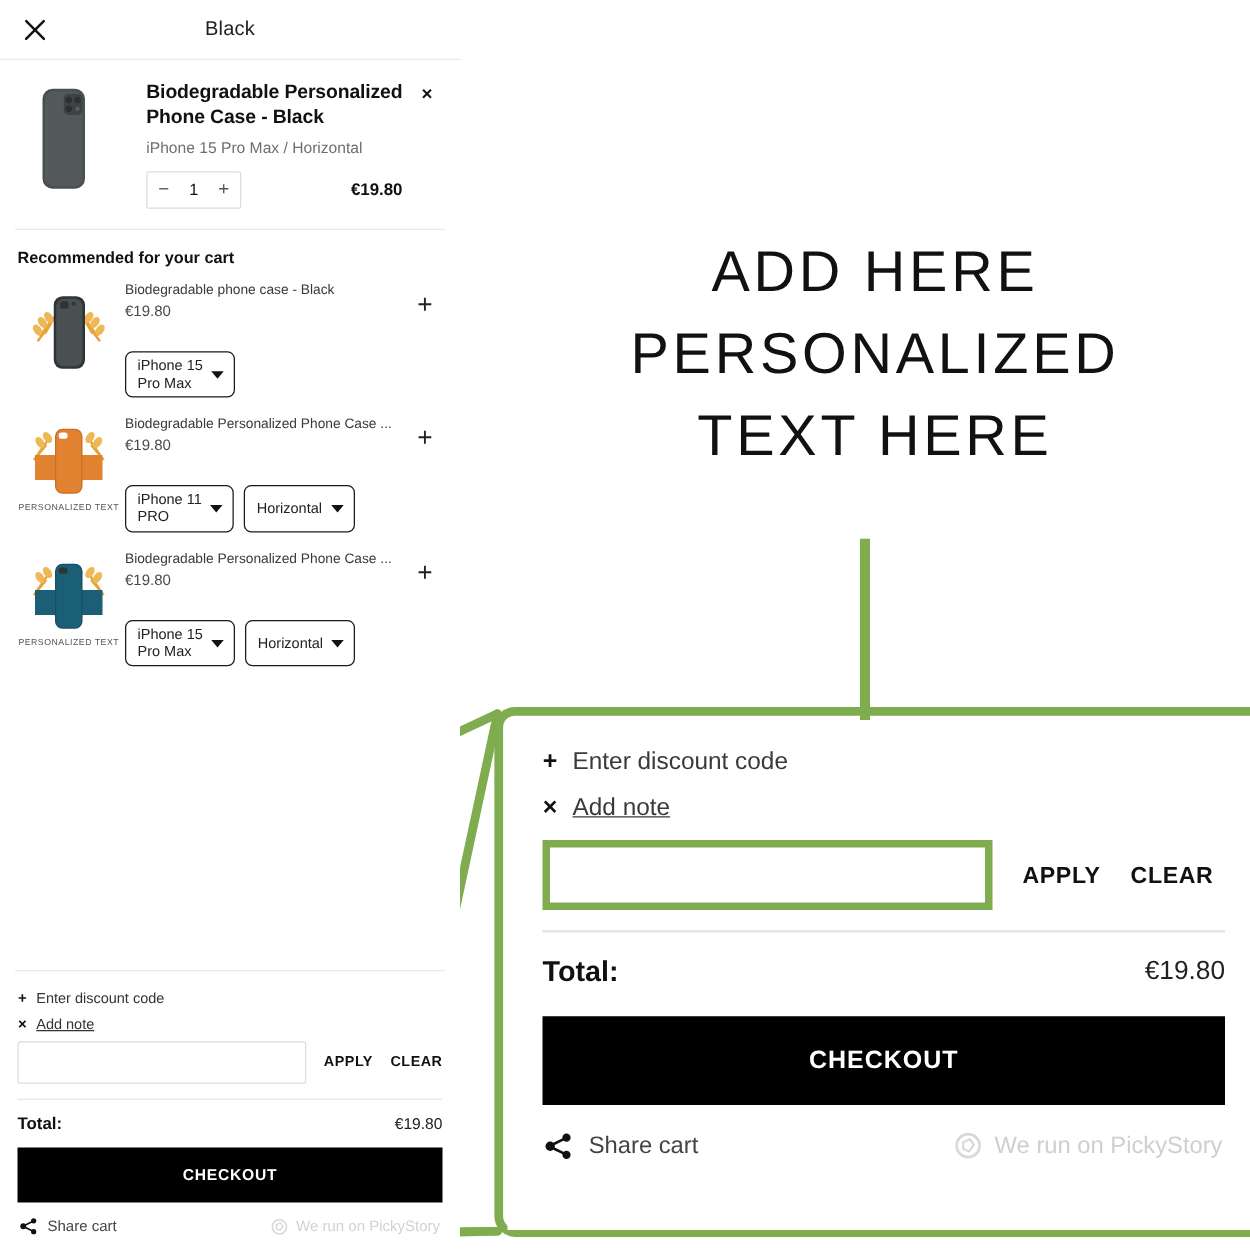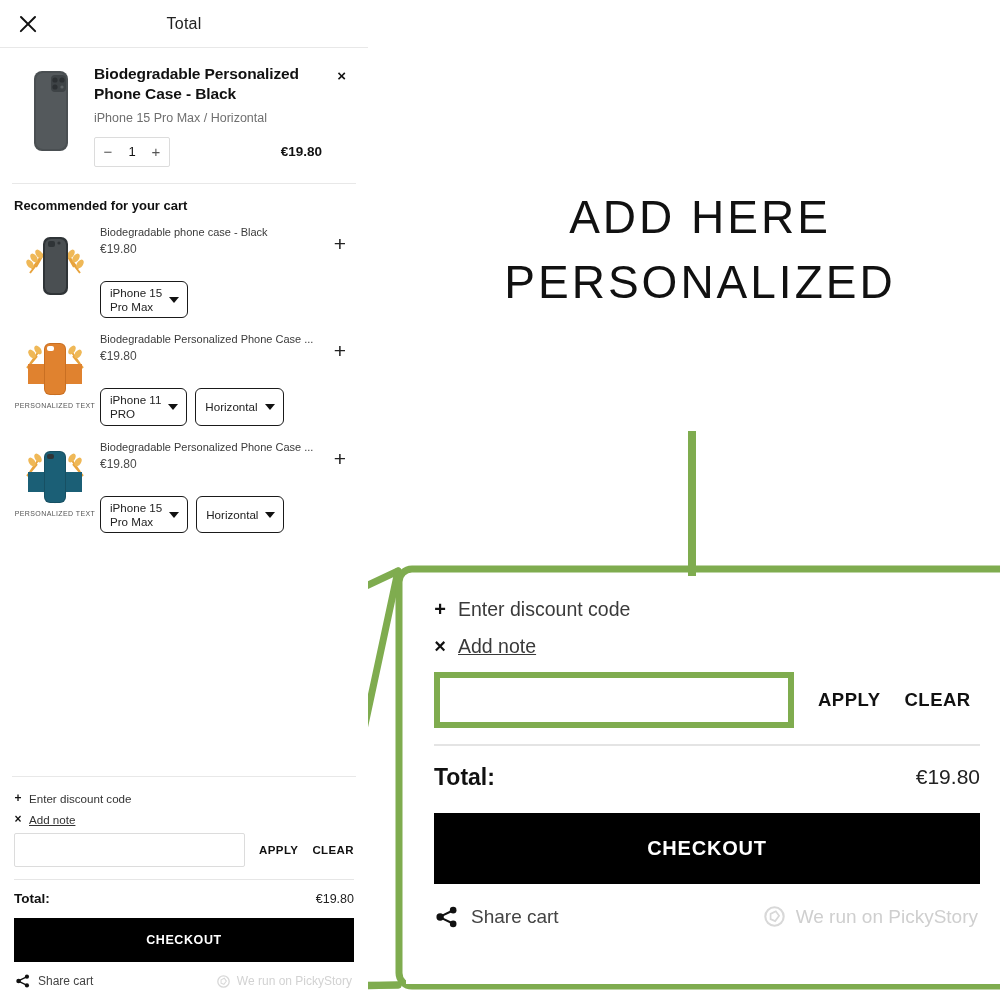--- a/index.html
+++ b/index.html
@@ -27,21 +27,21 @@
   }
   #cart-header .close:before,#cart-header .close:after{
     content:""; position:absolute; left:1px; top:11px; width:22px; height:2.2px;
     background:#111; border-radius:1px;
   }
   #cart-header .close:before{ transform:rotate(45deg); }
   #cart-header .close:after{ transform:rotate(-45deg); }
   #cart-title{ font-size:16px; color:#222; letter-spacing:.2px; }
 
   
-  .line-item{ display:flex; padding:16px 14px 6px 14px; position:relative; }
+  .line-item{ display:flex; padding:16px 14px 6px 14px; position:relative;gap:23px; }
   .li-thumb{ width:72px; flex:0 0 72px; display:flex; align-items:flex-start; justify-content:center; padding-top:4px;}
   .li-body{ flex:1; padding-left:8px; padding-right:28px; }
   .li-title{ font-size:15.5px; font-weight:700; line-height:1.32; color:#111; letter-spacing:-.1px;}
   .li-variant{ font-size:12.5px; color:#6f6f6f; margin-top:6px; }
   .li-row{ display:flex; align-items:center; justify-content:space-between; margin-top:12px; padding-right:4px;}
   .qty{ display:inline-flex; align-items:center; border:1px solid #dcdcdc; border-radius:2px; height:30px;}
   .qty span{ width:26px; text-align:center; font-size:13px; color:#333; user-select:none; }
   .qty .num{ width:22px; font-size:13px; color:#111; }
   .qty .mi,.qty .pl{ cursor:pointer; color:#555; font-size:15px; }
   .li-price{ font-size:13.5px; font-weight:700; color:#111; }
@@ -145,21 +145,21 @@
   <g stroke="#7fac4f" stroke-width="8" fill="none" stroke-linecap="butt">
     <path d="M 692 431 L 692 617"></path>
     <path d="M 664 588 L 692 618 L 720 588"></path>
   </g>
 </svg>
 
 <div id="cart-drawer">
 
   <div id="cart-header">
     <div class="close"></div>
-    <div id="cart-title">Total</div>
+    <div id="cart-title">Black</div>
   </div>
 
   <div class="line-item">
     <div class="li-thumb">
       <svg width="58" height="86" viewBox="0 0 58 86">
         <rect x="13" y="3" width="34" height="80" rx="8" fill="#4a4f52"></rect>
         <rect x="15" y="5" width="30" height="76" rx="7" fill="#54595c"></rect>
         <rect x="30" y="7" width="15" height="17" rx="4" fill="#3e4346"></rect>
         <circle cx="34" cy="12" r="2.6" fill="#2c3033"></circle>
         <circle cx="41" cy="12" r="2.6" fill="#2c3033"></circle>
@@ -343,20 +343,21 @@
         </svg>
         <span>We run on PickyStory</span>
       </div>
     </div>
   </div>
 </div>
 
 <div id="headline">
   <div>ADD HERE</div>
   <div>PERSONALIZED</div>
+  <div>TEXT HERE</div>
 </div>
 
 <div id="zoom-panel">
 
   <div class="z-ln">
     <span class="sym">+</span>
     <span>Enter discount code</span>
   </div>
   <div class="z-ln">
     <span class="sym">×</span>

